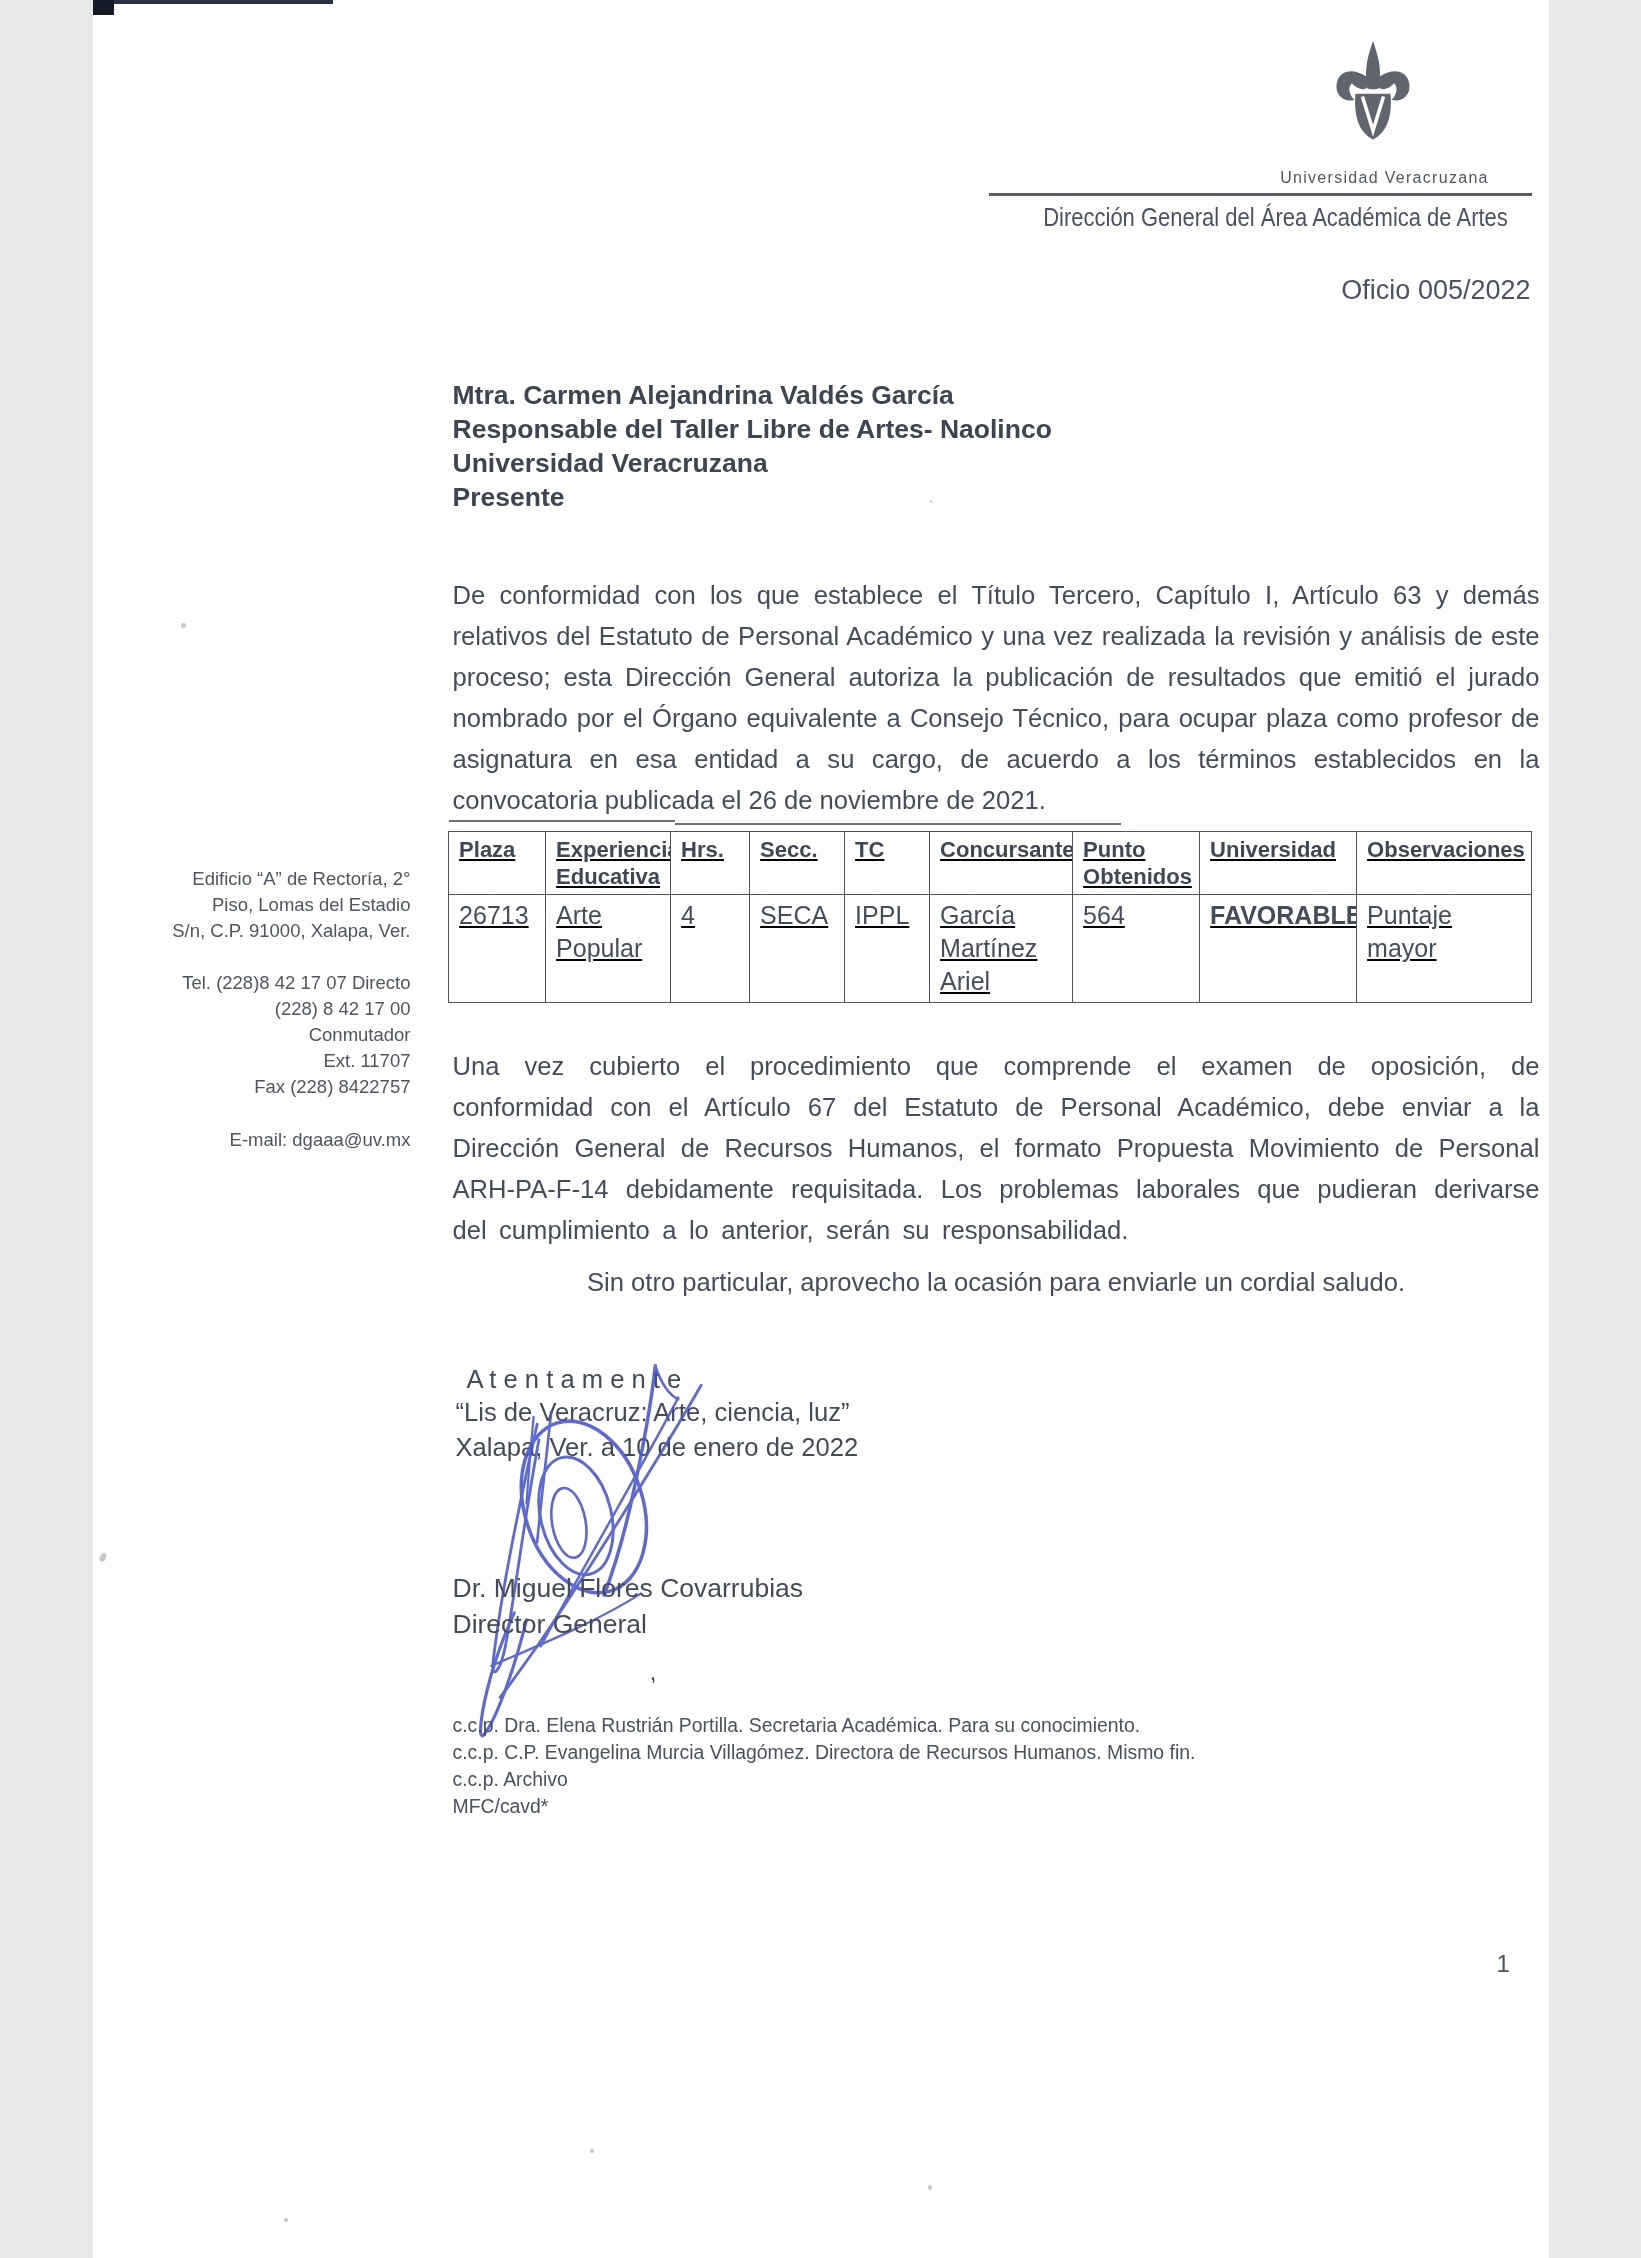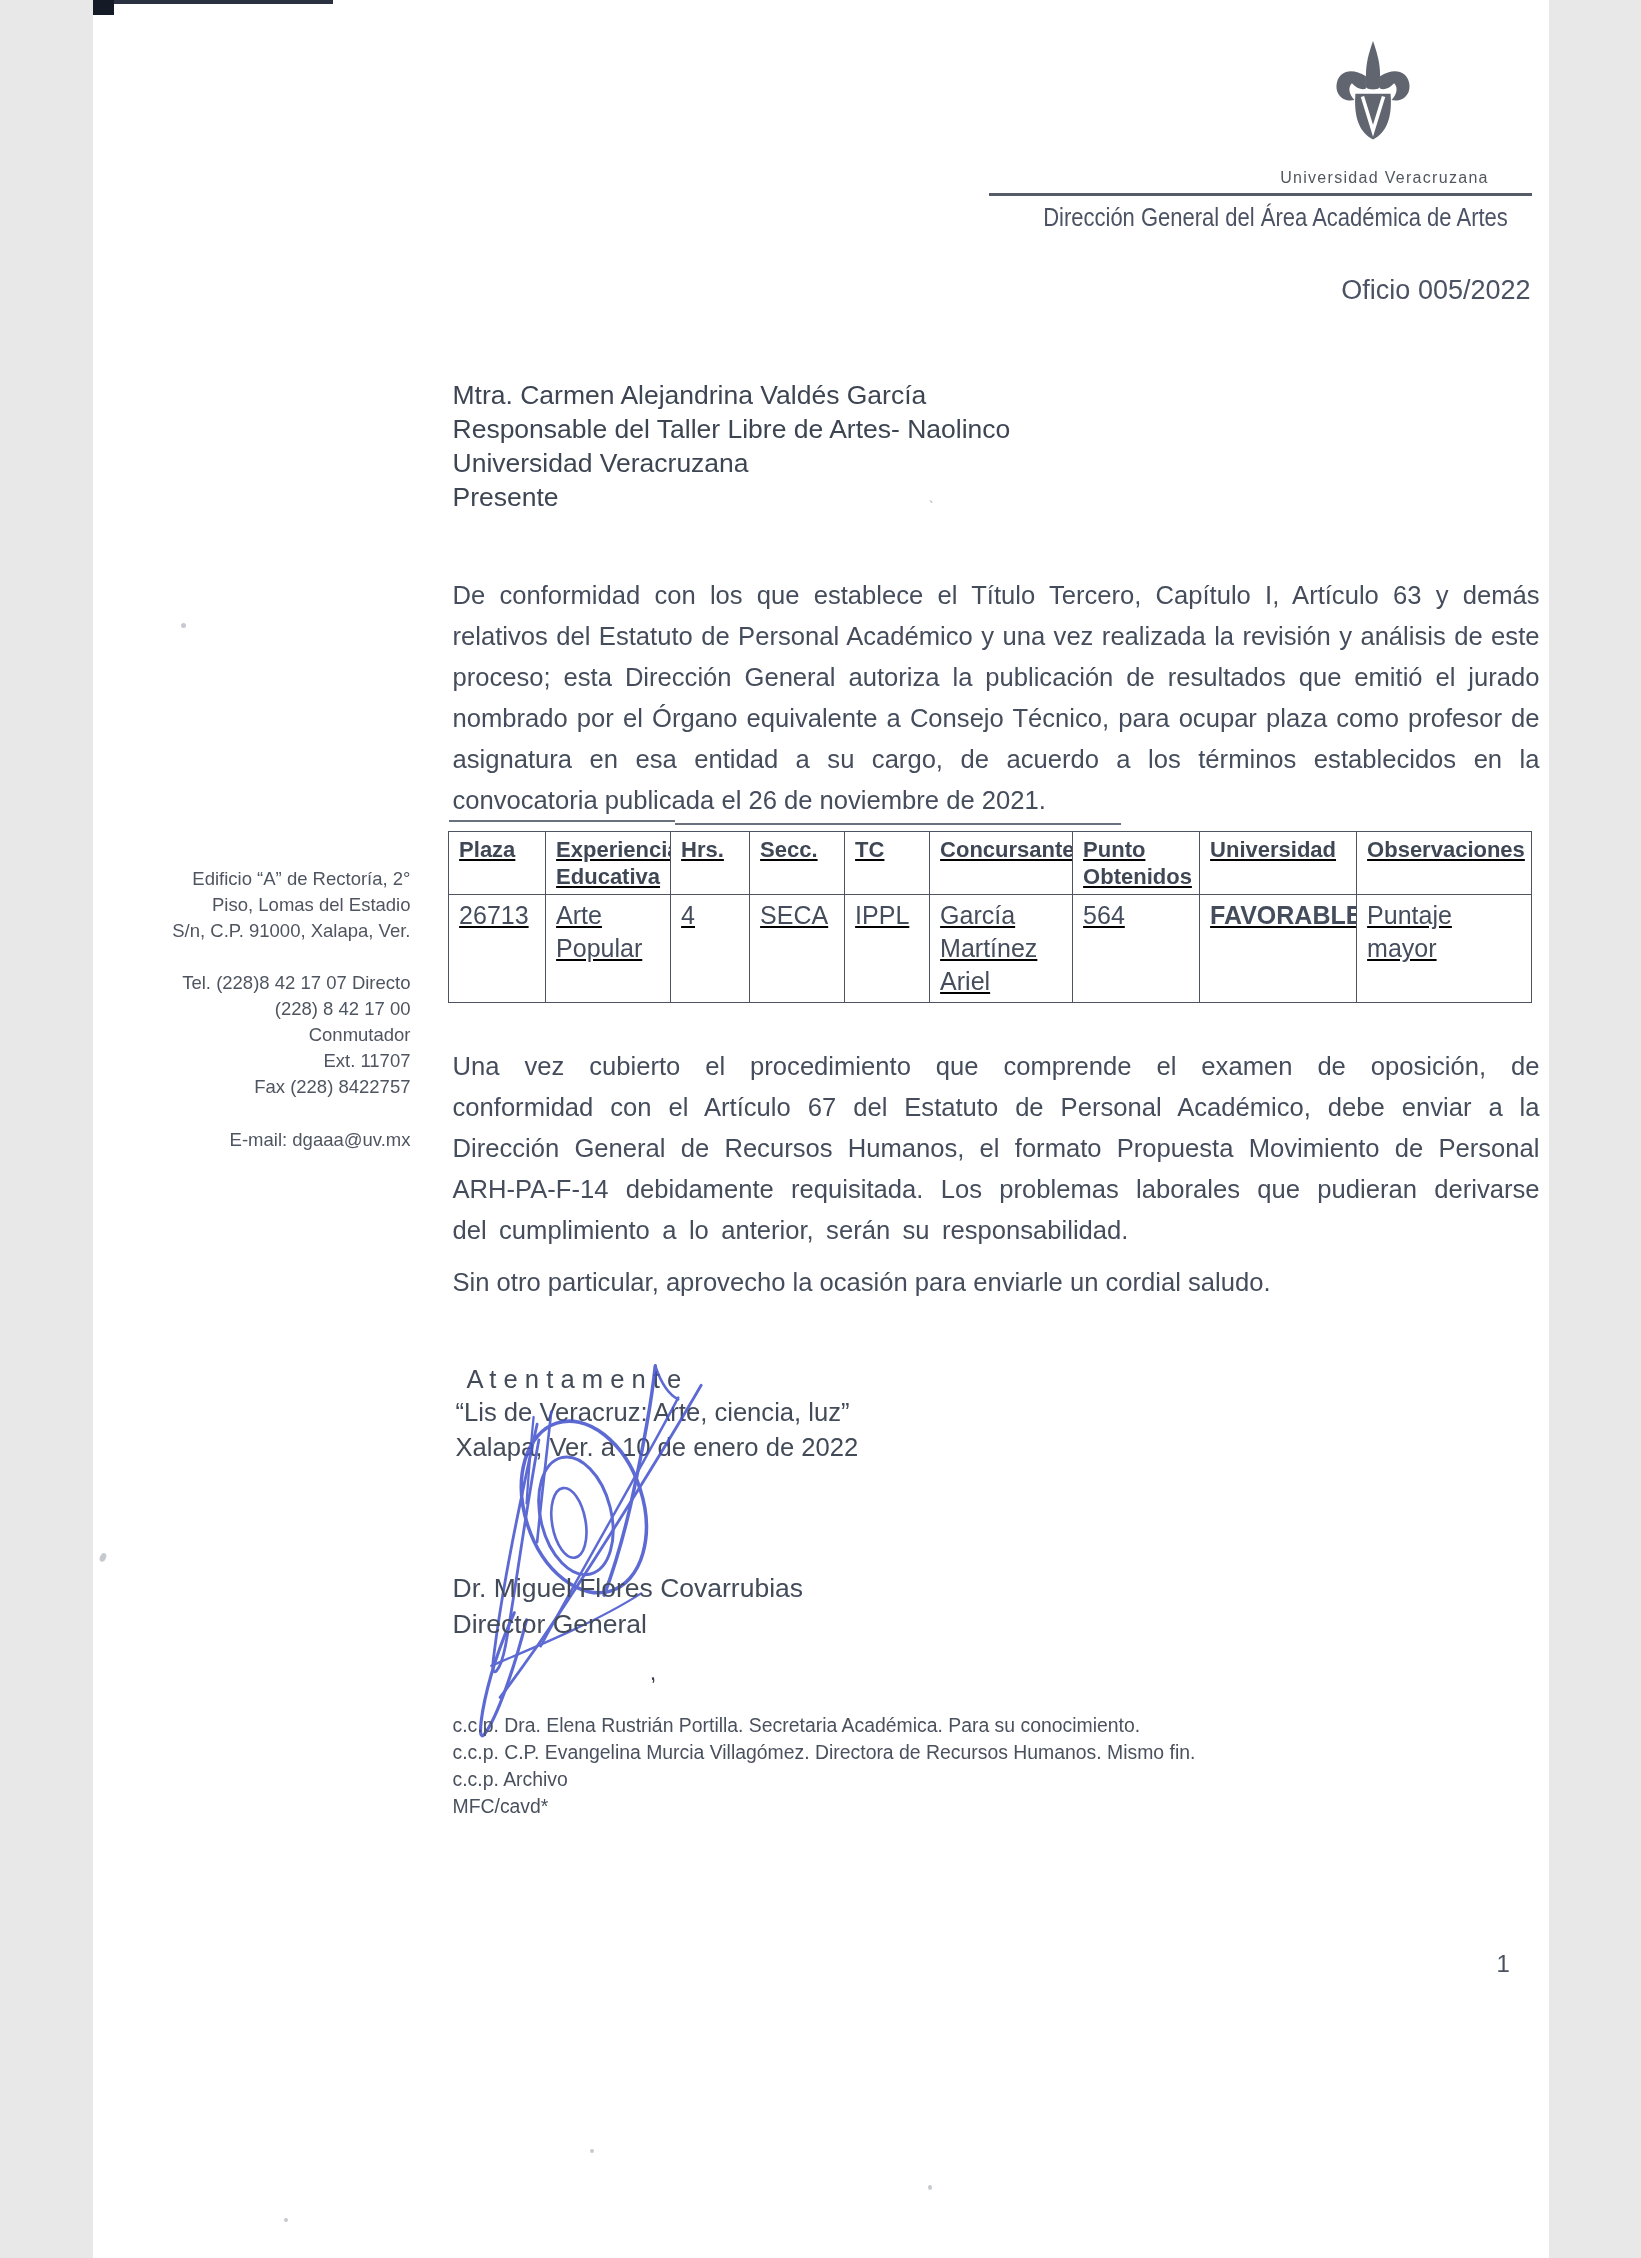--- a/index.html
+++ b/index.html
@@ -7,21 +7,21 @@
     position:relative;width:1456px;height:2258px;background:#ffffff;
     font-family:"Liberation Sans", sans-serif;overflow:hidden;margin:0 auto;
   }
   .abs{position:absolute;}
   
   .logo-caption{font-size:16px;letter-spacing:1.3px;color:#51575f;text-align:center;}
   .header-rule{height:2.6px;background:#565c67;}
   .dept{font-size:25px;color:#4b5263;text-align:center;transform:scaleX(.88);transform-origin:center;white-space:nowrap;}
   .oficio{font-size:27px;color:#4b5263;text-align:right;}
   
-  .recipient div{font-size:26.5px;font-weight:normal;color:#3d4553;line-height:34px;}
+  .recipient div{font-size:26.5px;font-weight:bold;color:#3d4553;line-height:34px;}
   
   .para{width:1087px;font-size:25.6px;line-height:41px;color:#454d5c;text-align:justify;}
   .para:after{content:"";display:inline-block;width:0;}
   
   .sidebar{width:265px;text-align:right;font-size:18.5px;line-height:26px;color:#4f5560;}
   
   table.results{border-collapse:collapse;table-layout:fixed;width:1083px;}
   table.results th,table.results td{
     border:1.8px solid #4d5360;vertical-align:top;text-align:left;
     padding:4.4px 10.6px 3.5px 10.6px;overflow:hidden;
@@ -132,21 +132,21 @@
   <div class="abs sidebar" style="left:53px;top:970px;">
     <div>Tel. (228)8 42 17 07 Directo</div>
     <div>(228) 8 42 17 00</div>
     <div>Conmutador</div>
     <div>Ext. 11707</div>
     <div>Fax (228) 8422757</div>
   </div>
   <div class="abs sidebar" style="left:53px;top:1127px;">E-mail: dgaaa@uv.mx</div>
 
   <div class="abs para" style="left:360px;top:1046px;word-spacing:5.3px;">Una vez cubierto el procedimiento que comprende el examen de oposición, de conformidad con el Artículo 67 del Estatuto de Personal Académico, debe enviar a la Dirección General de Recursos Humanos, el formato Propuesta Movimiento de Personal ARH-PA-F-14 debidamente requisitada. Los problemas laborales que pudieran derivarse del cumplimiento a lo anterior, serán su responsabilidad.</div>
-  <div class="abs para" style="left:360px;top:1262px;text-align:left;">Sin otro particular, aprovecho la ocasión para enviarle un cordial saludo.</div>
+  <div class="abs para" style="left:360px;top:1262px;text-align:center;">Sin otro particular, aprovecho la ocasión para enviarle un cordial saludo.</div>
 
   <div class="abs closing-line" style="left:374px;top:1365px;">A t e n t a m e n t e</div>
   <div class="abs closing-line" style="left:363px;top:1398px;">“Lis de Veracruz: Arte, ciencia, luz”</div>
   <div class="abs closing-line" style="left:363px;top:1433px;">Xalapa, Ver. a 10 de enero de 2022</div>
 
   <div class="abs" style="left:363px;top:1355px;width:291px;height:393px;">
     <svg width="291" height="393" viewBox="0 0 330 445" xmlns="http://www.w3.org/2000/svg" fill="none" stroke="#4756cd" stroke-linecap="round" opacity="0.88">
       <path d="M226 12 C221 60 209 120 198 170 C192 196 180 240 168 272" stroke-width="4"></path>
       <path d="M226 12 C232 30 240 44 252 50" stroke-width="3"></path>
       <path d="M278 34 C240 100 160 230 92 330 C78 350 62 372 50 388" stroke-width="3.2"></path>

